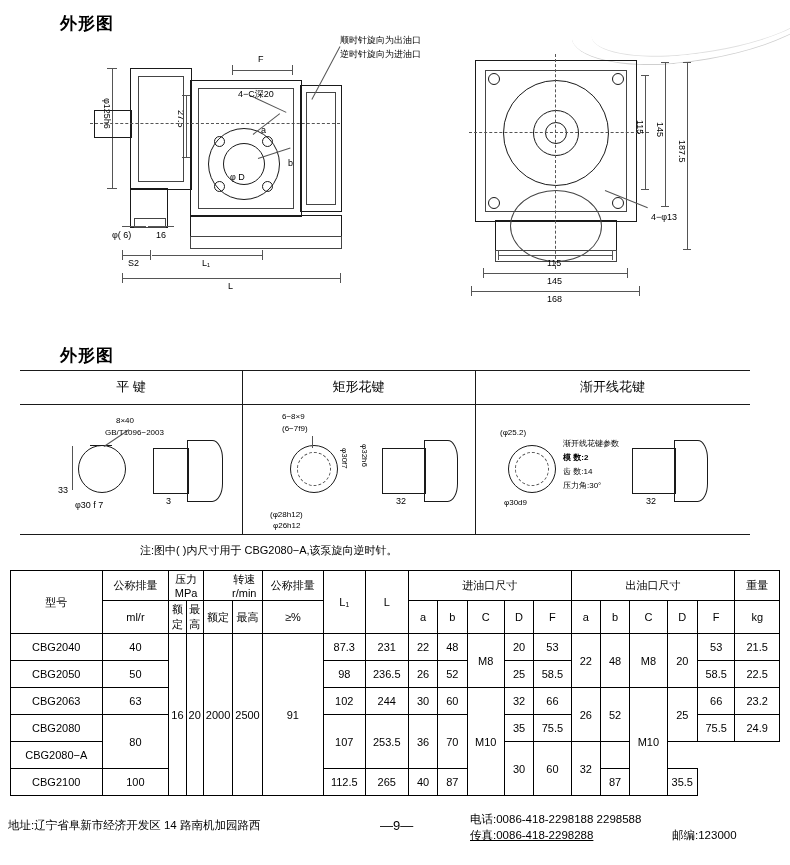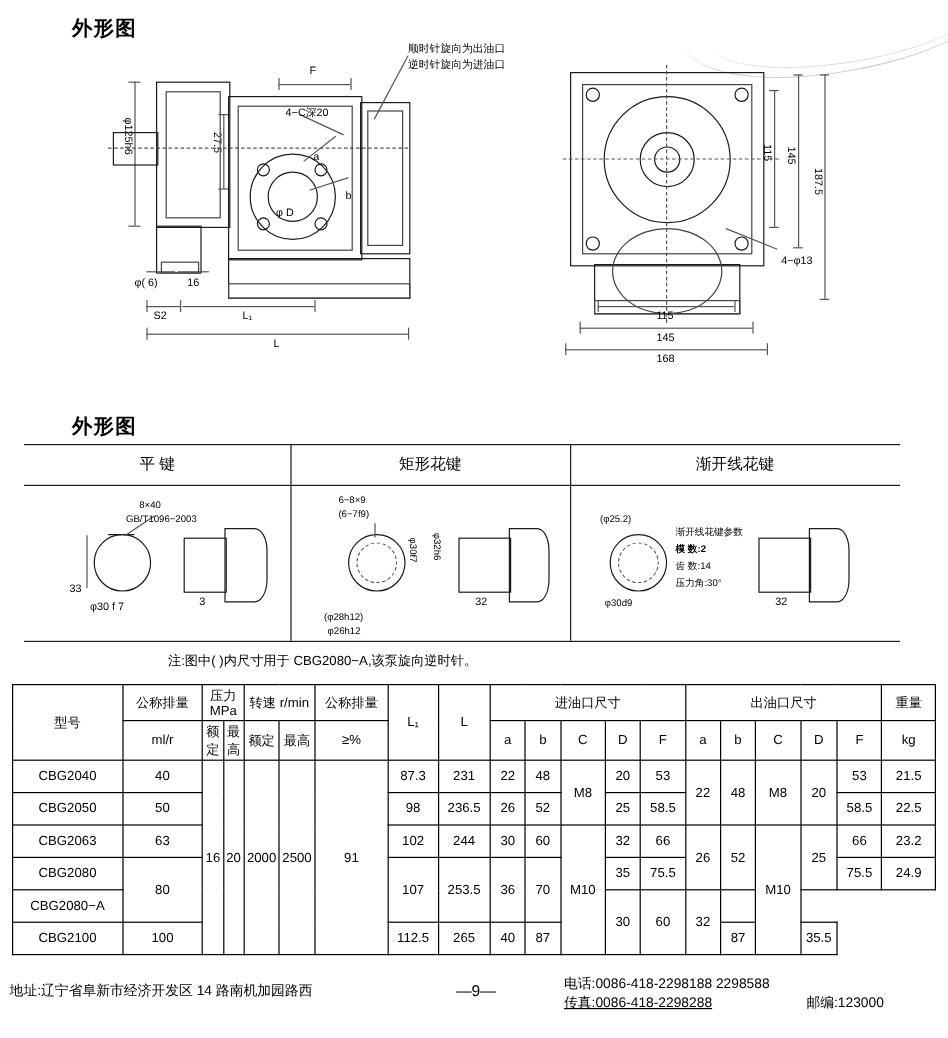--- a/index.html
+++ b/index.html
@@ -282,21 +282,21 @@
   </div>
 
   <div id="note-line">注:图中(    )内尺寸用于 CBG2080−A,该泵旋向逆时针。</div>
 
   <table class="data">
     <tbody>
       <tr class="hrow">
         <td rowspan="2" style="width:90px;">型号</td>
         <td rowspan="1" style="width:68px;">公称排量</td>
         <td colspan="2" style="width:70px;">压力 MPa</td>
-        <td colspan="2" style="width:80px;">转速 r/min</td>
+        <td colspan="2" style="width:80px;padding-left:25px;">转速 r/min</td>
         <td rowspan="1" style="width:62px;">公称排量</td>
         <td rowspan="2" style="width:38px;">L₁</td>
         <td rowspan="2" style="width:40px;">L</td>
         <td colspan="5">进油口尺寸</td>
         <td colspan="5">出油口尺寸</td>
         <td rowspan="1" style="width:42px;">重量</td>
       </tr>
       <tr class="hrow">
         <td>ml/r</td>
         <td>额定</td>

